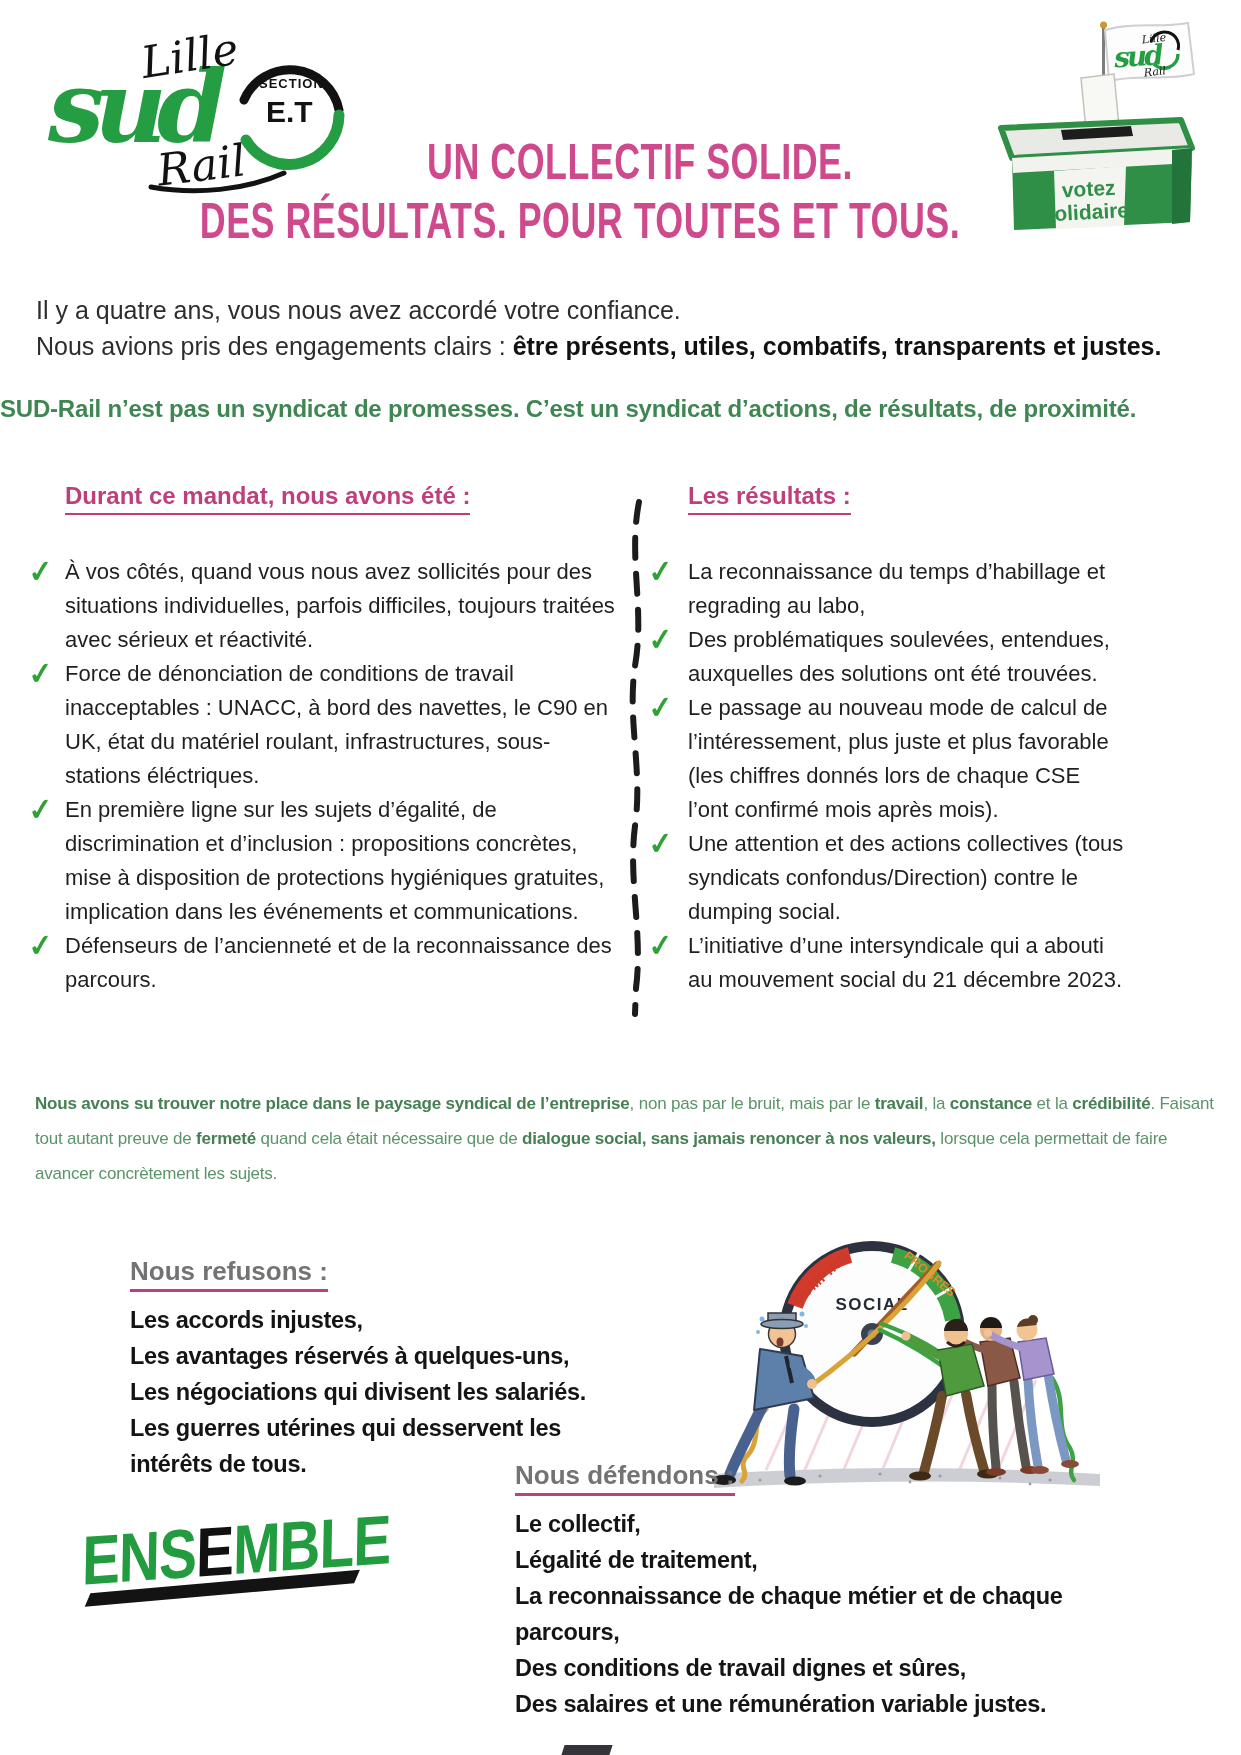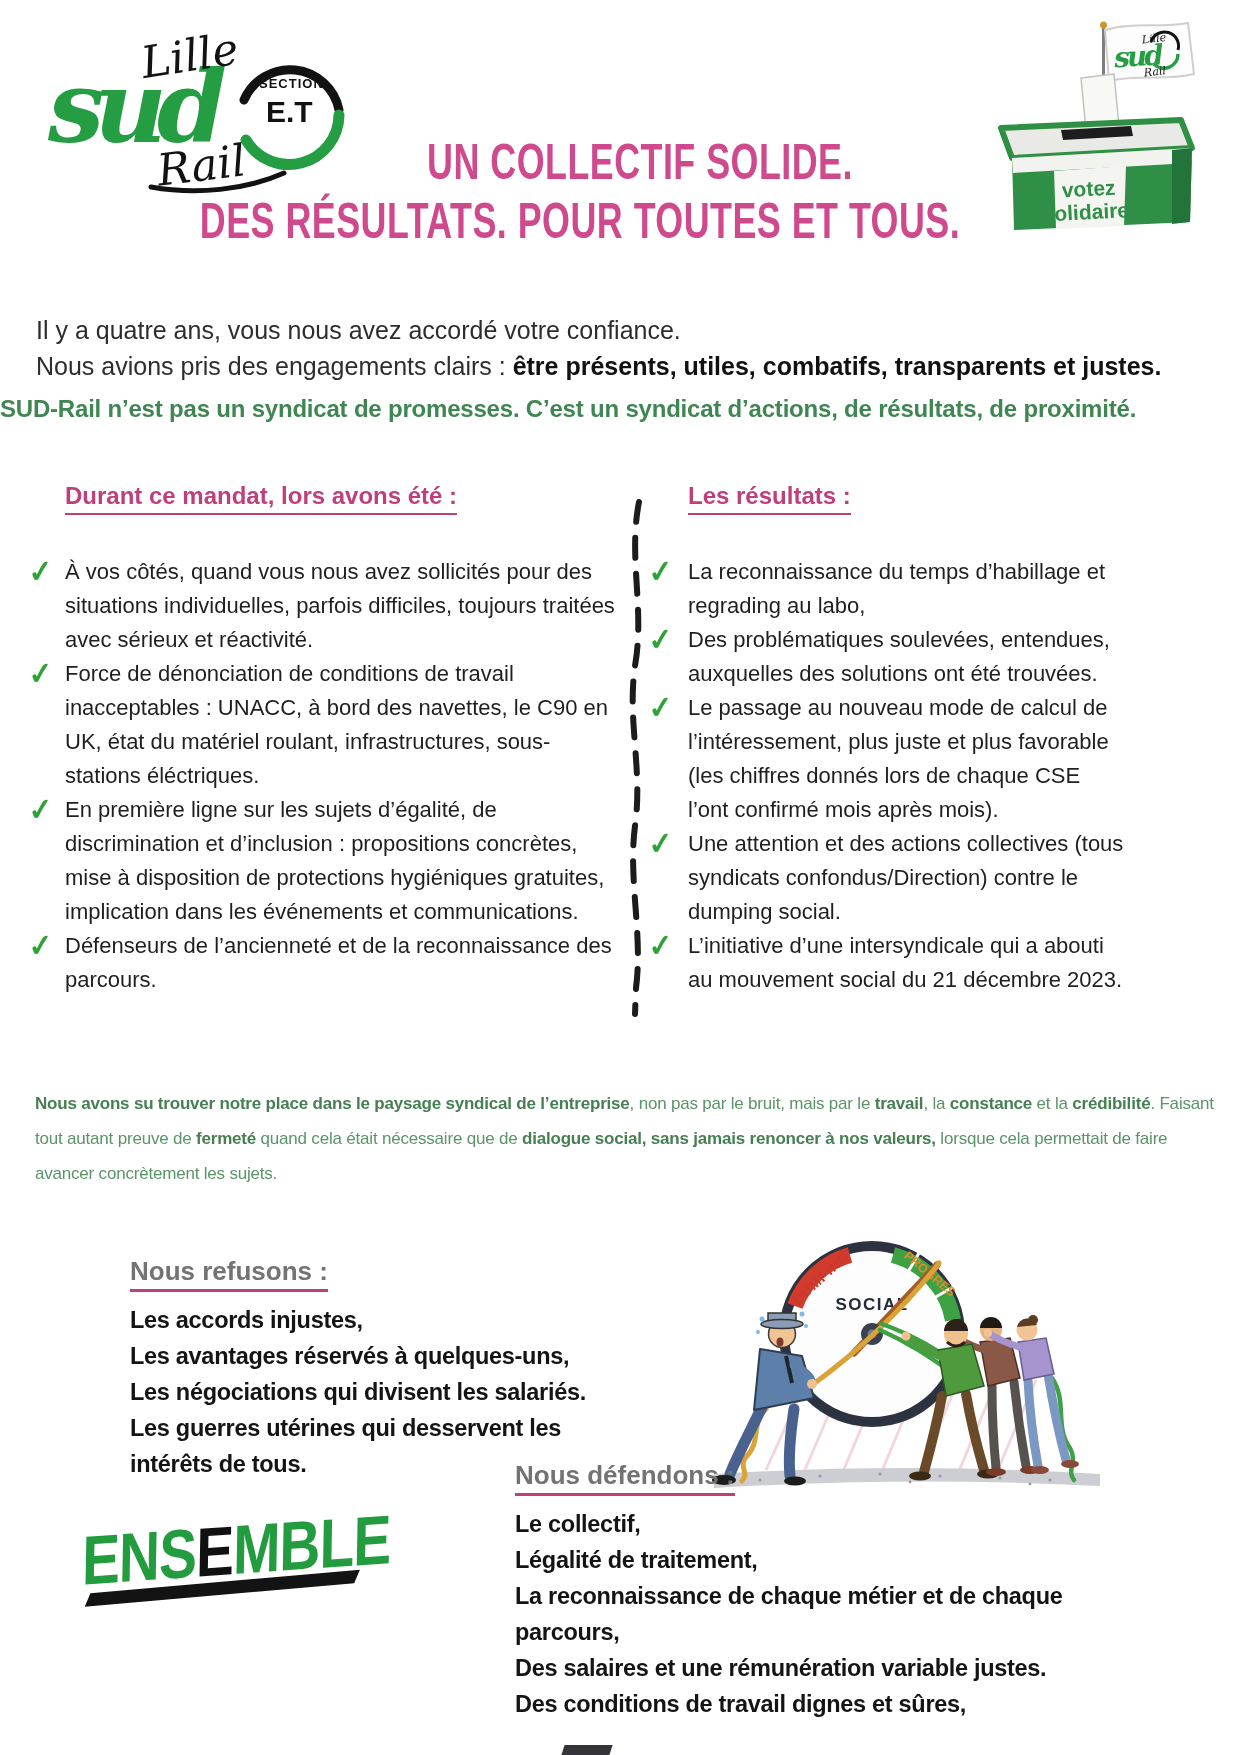--- a/index.html
+++ b/index.html
@@ -13,21 +13,21 @@
   .title{
     position:absolute;text-align:center;font-weight:bold;
     color:#ce4a8d;letter-spacing:.5px;
     transform:scale(.92,1.28);transform-origin:center;
     font-size:39px;white-space:nowrap;
   }
   .title1{left:320px;top:140px;width:640px;}
   .title2{left:150px;top:199px;width:860px;}
 
   
-  .intro{left:36px;top:312px;font-size:25px;line-height:36px;color:#2d2d2d;width:1190px;}
+  .intro{left:36px;top:292px;font-size:25px;line-height:36px;color:#2d2d2d;width:1190px;}
   .intro b{color:#111;}
   .slogan{
     left:0;top:395px;width:1163px;text-align:left;
     font-size:24px;font-weight:bold;color:#3f8653;letter-spacing:-.2px;
   }
 
   
   .sec-head{
     display:inline-block;color:#bf3f7e;font-weight:bold;font-size:24px;
     border-bottom:2.5px solid #bf3f7e;padding-bottom:3px;line-height:28px;
@@ -125,21 +125,21 @@
 <div class="title title1">UN COLLECTIF SOLIDE.</div>
 <div class="title title2">DES RÉSULTATS. POUR TOUTES ET TOUS.</div>
 
 <div class="abs intro">
   <div>Il y a quatre ans, vous nous avez accordé votre confiance.</div>
   <div><span>Nous avions pris des engagements clairs : </span><b>être présents, utiles, combatifs, transparents et justes.</b></div>
 </div>
 <div class="abs slogan">SUD-Rail n’est pas un syndicat de promesses. C’est un syndicat d’actions, de résultats, de proximité.</div>
 
 <div class="col col-left">
-  <span class="sec-head">Durant ce mandat, lors avons été :</span>
+  <span class="sec-head">Durant ce mandat, nous avons été :</span>
   <ul class="bullets">
     <li>
         <span class="check"></span>
         <div class="btxt">À vos côtés, quand vous nous avez sollicités pour des situations individuelles, parfois difficiles, toujours traitées avec sérieux et réactivité.</div>
       </li>
     <li>
         <span class="check"></span>
         <div class="btxt">Force de dénonciation de conditions de travail inacceptables : UNACC, à bord des navettes, le C90 en UK, état du matériel roulant, infrastructures, sous-stations éléctriques.</div>
       </li>
     <li>
@@ -304,22 +304,22 @@
     <path d="M247,120 Q256,128 265,120" stroke="#2c2118" stroke-width="3" fill="none"></path>
   </g>
 </svg>
 
 <div class="state-block defendons">
   <span class="state-head">Nous défendons :</span>
   <ul class="state-list">
     <li>Le collectif,</li>
     <li>Légalité de traitement,</li>
     <li>La reconnaissance de chaque métier et de chaque parcours,</li>
+    <li>Des conditions de travail dignes et sûres,</li>
     <li>Des salaires et une rémunération variable justes.</li>
-    <li>Des conditions de travail dignes et sûres,</li>
   </ul>
 </div>
 
 <div class="abs ensemble">
   <div class="ensemble-word"><span>ENS</span><span class="blk">E</span><span>MBLE</span></div>
   <div class="ensemble-bar"></div>
 </div>
 
 <div class="abs page-mark"></div>
 

